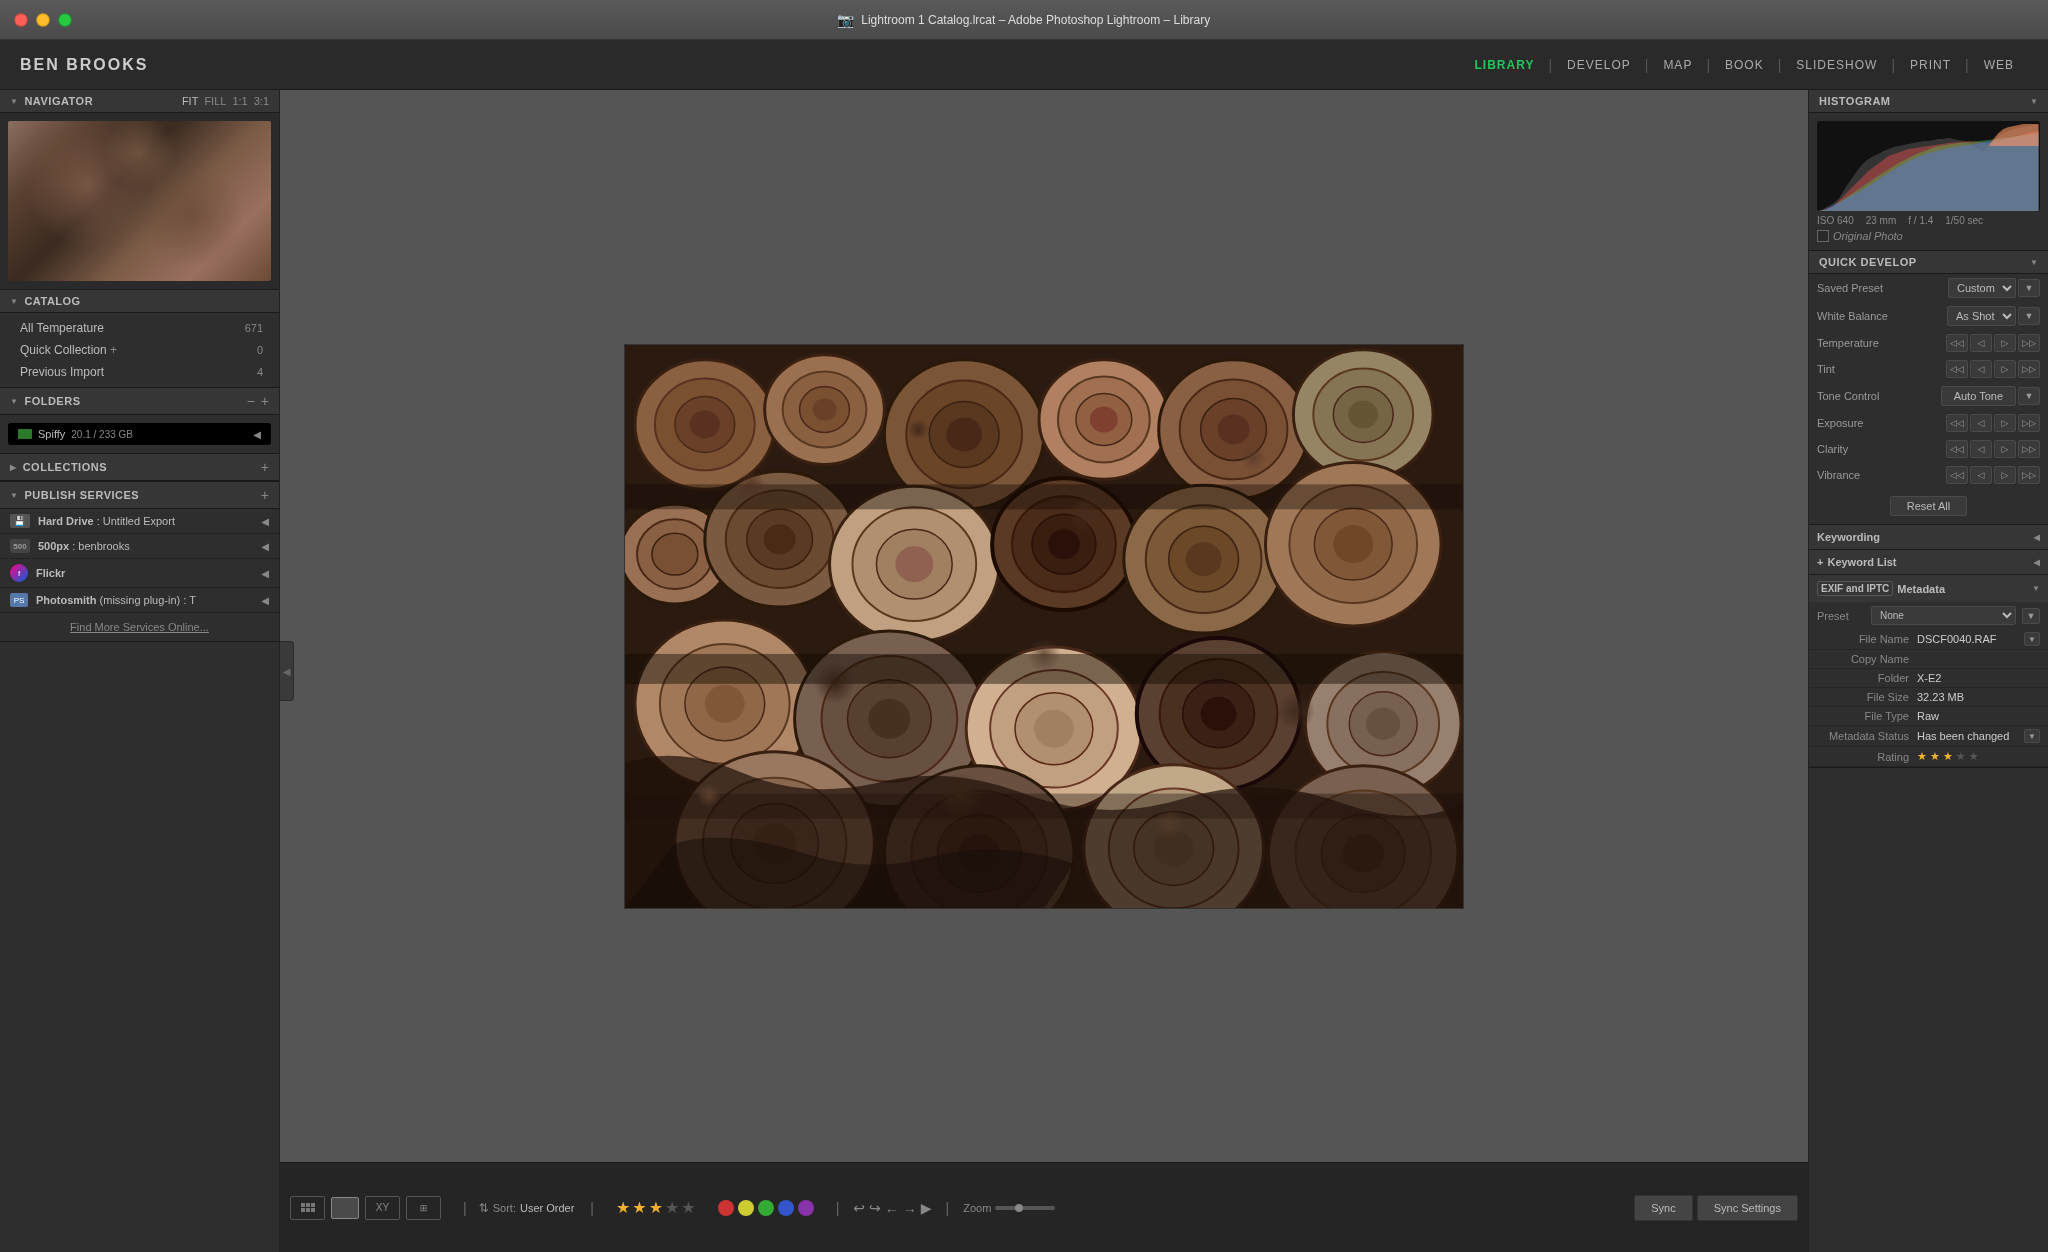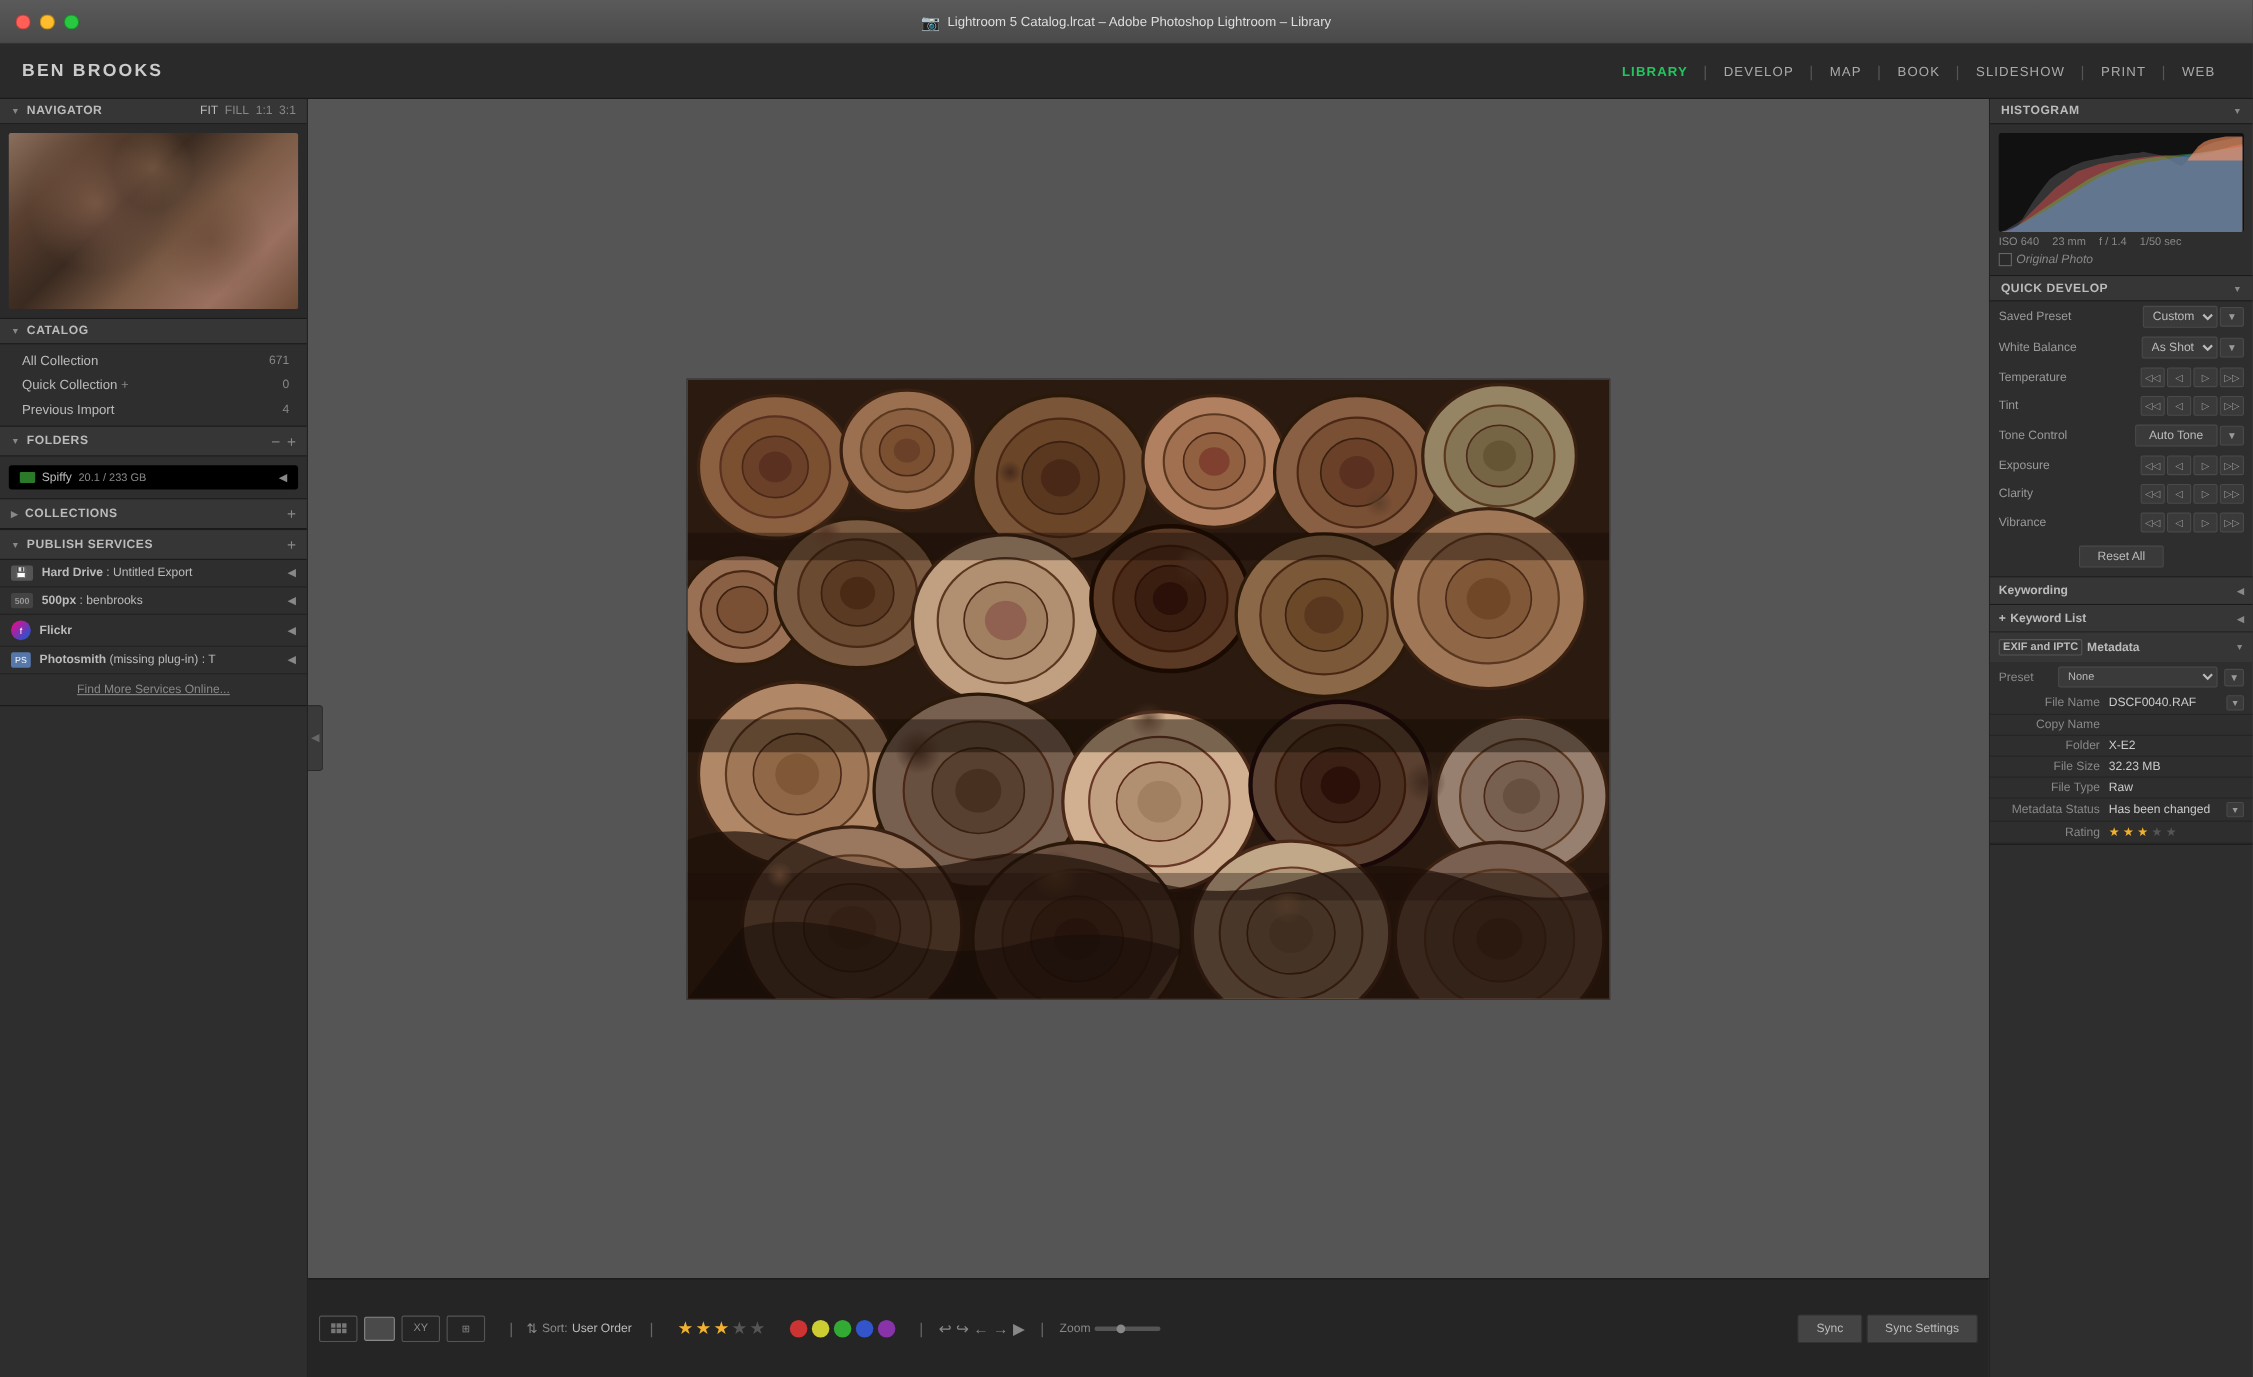--- a/index.html
+++ b/index.html
@@ -551,21 +551,21 @@
 <div class="app-wrapper">
 
   <div class="titlebar">
     <div class="titlebar-buttons">
       <div class="tb-btn tb-close"></div>
       <div class="tb-btn tb-min"></div>
       <div class="tb-btn tb-max"></div>
     </div>
     <div class="titlebar-title">
       <span class="titlebar-icon">📷</span>
-      <span>Lightroom 5 Catalog.lrcat – Adobe Photoshop Lightroom – Library</span>
+      <span>Lightroom 1 Catalog.lrcat – Adobe Photoshop Lightroom – Library</span>
     </div>
   </div>
 
   <div class="topnav">
     <div class="brand">BEN BROOKS</div>
     <div class="nav-links">
       <span class="nav-link active">LIBRARY</span>
       <span class="nav-sep">|</span>
       <span class="nav-link">DEVELOP</span>
       <span class="nav-sep">|</span>
@@ -605,21 +605,21 @@
 
       <div class="panel-section">
         <div class="panel-section-header-row">
           <div class="header-left">
             <span class="triangle">▼</span>
             <span>Catalog</span>
           </div>
         </div>
         <div class="section-content">
           <div class="catalog-item">
-            <span>All Collection</span>
+            <span>All Temperature</span>
             <span class="count">671</span>
           </div>
           <div class="catalog-item">
             <span>Quick Collection <span style="color:#888">+</span></span>
             <span class="count">0</span>
           </div>
           <div class="catalog-item">
             <span>Previous Import</span>
             <span class="count">4</span>
           </div>

